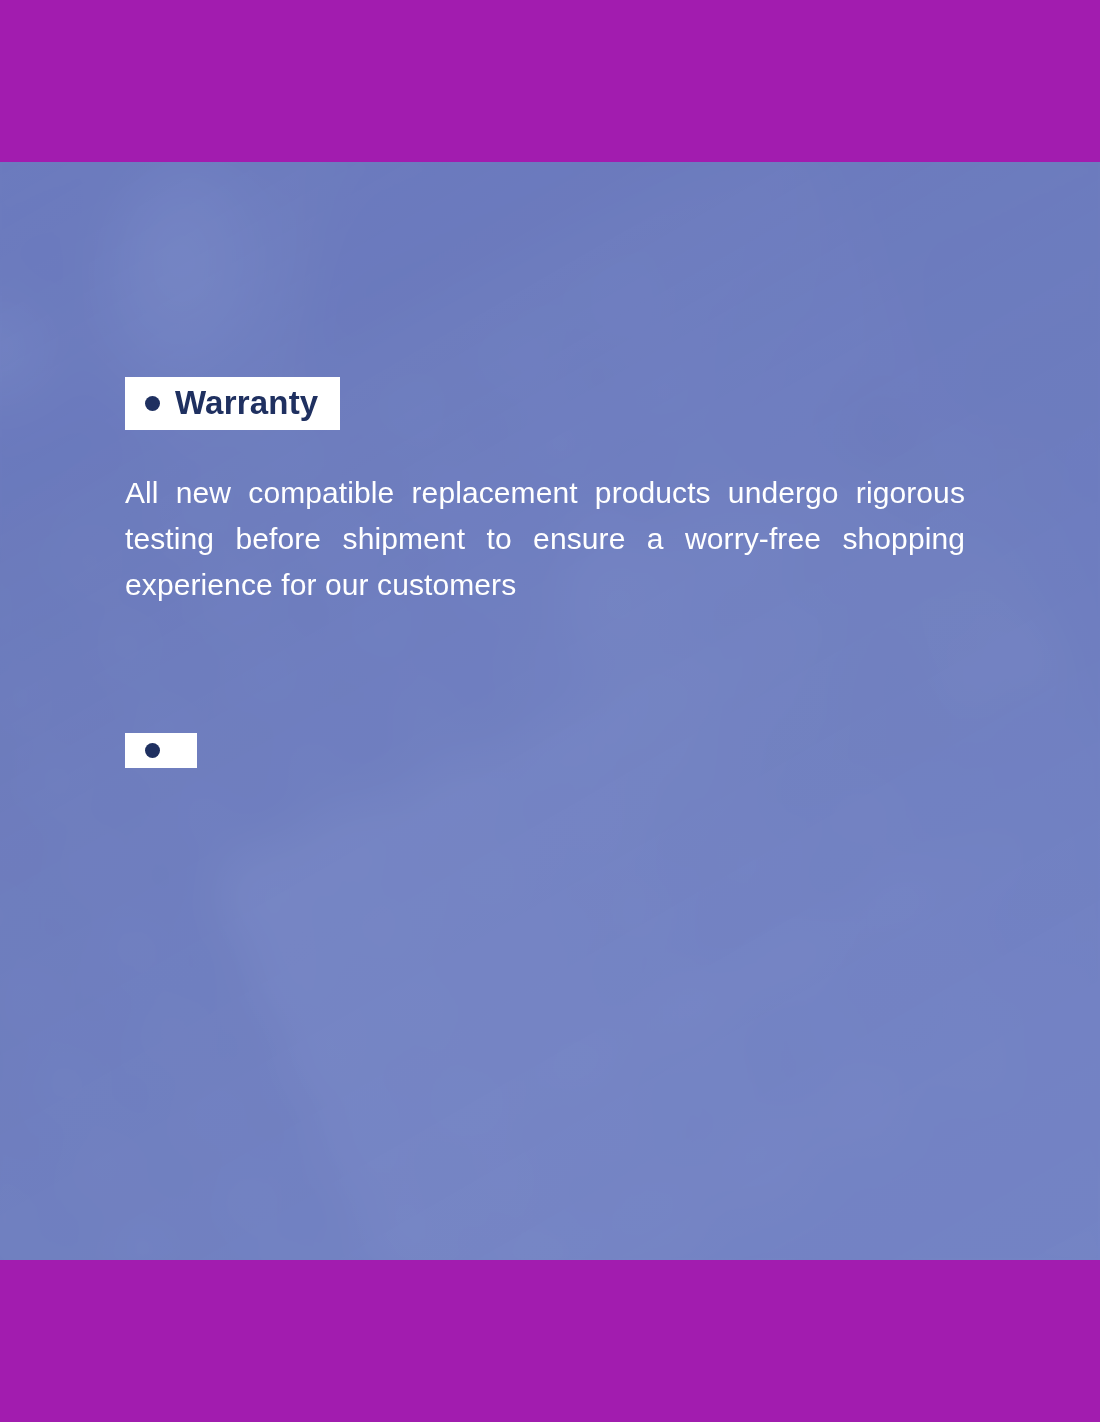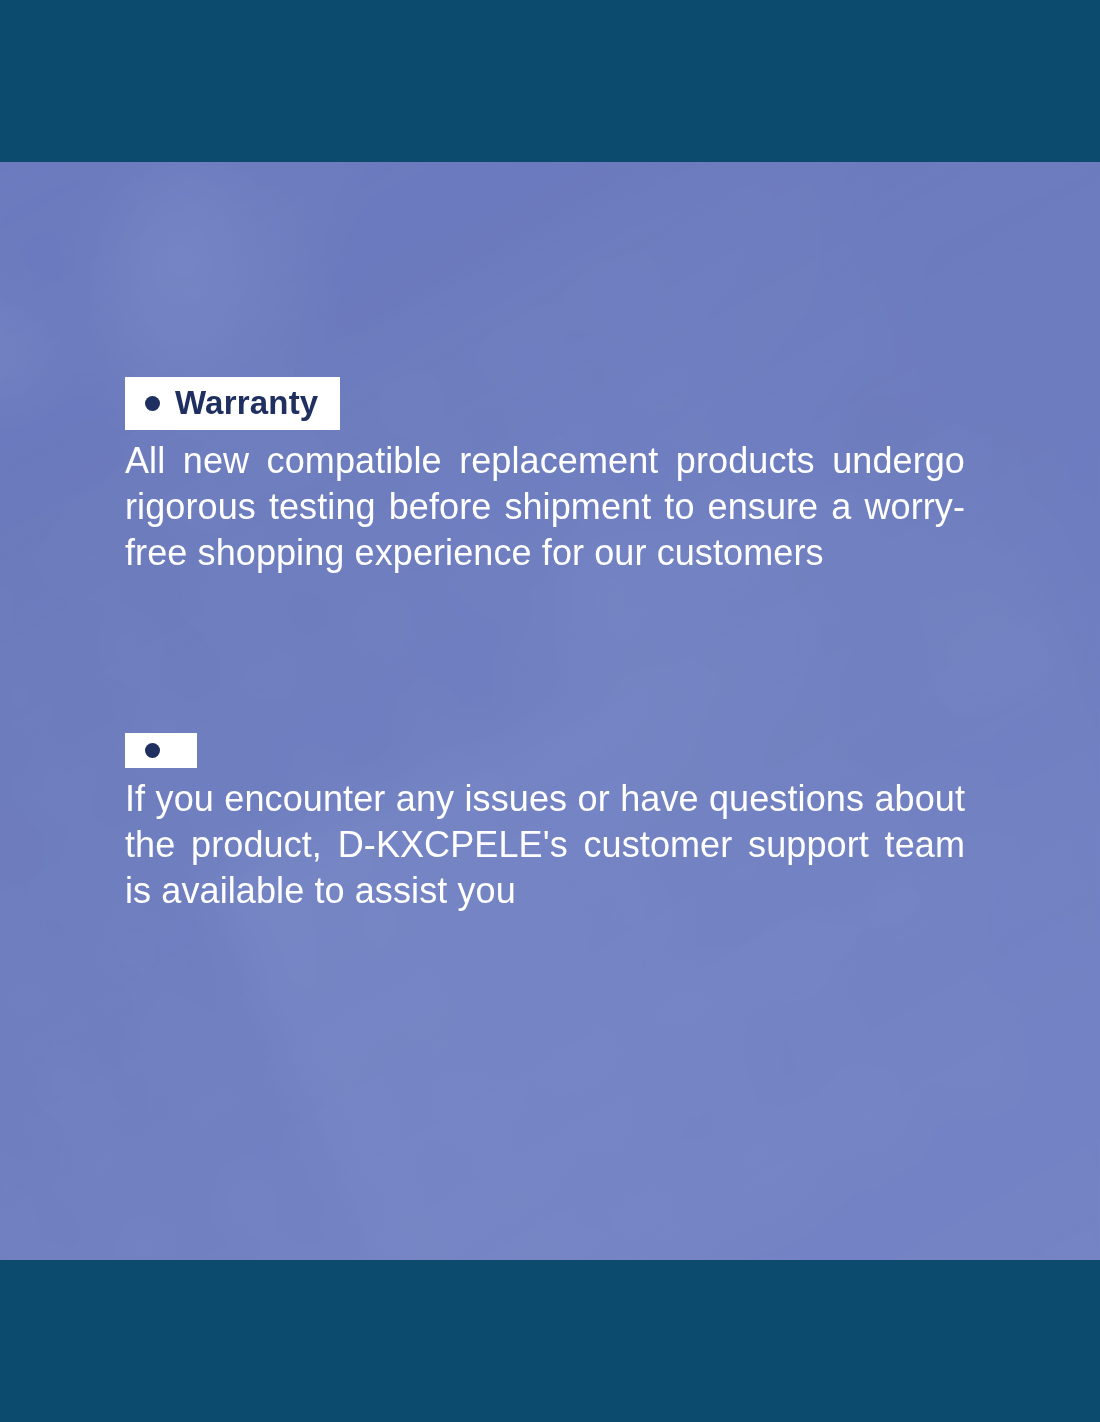--- a/index.html
+++ b/index.html
@@ -11,21 +11,21 @@
     width: 1100px;
     height: 1422px;
     font-family: "Liberation Sans", sans-serif;
     overflow: hidden;
   }
 
   .page {
     position: relative;
     width: 1100px;
     height: 1422px;
-    background: #0c4a6e;
+    background: #a21caf;
   }
 
   
   .banner {
     position: absolute;
     left: 0;
     top: 162px;
     width: 1100px;
     height: 1098px;
     overflow: hidden;
@@ -267,23 +267,23 @@
     font-family: "Liberation Sans", sans-serif;
     font-size: 33px;
     font-weight: bold;
     color: #1f3060;
     letter-spacing: 0.2px;
     line-height: 1.0;
     white-space: nowrap;
   }
 
   .body-text {
-    margin-top: 8px;
+    margin-top: 40px;
     font-family: "Liberation Sans", sans-serif;
-    font-size: 36px;
+    font-size: 30px;
     line-height: 46px;
     color: #ffffff;
     text-align: justify;
     width: 840px;
     letter-spacing: 0.1px;
   }
   .body-text.last-short { text-align: justify; }
 </style>
 </head>
 <body>
@@ -318,18 +318,17 @@
           <span class="bullet-dot"></span>
           <span class="heading-text">Warranty</span>
         </div>
         <div class="body-text">All new compatible replacement products undergo rigorous testing before shipment to ensure a worry-free shopping experience for our customers</div>
       </div>
 
       <div class="section section-support">
         <div class="heading-chip">
           <span class="bullet-dot"></span>
         </div>
-        <div class="body-text last-short">If you encounter any issues or have questions about the product, D-KXCPELE's customer support team is available to assist you</div>
       </div>
 
     </div>
   </div>
 </div>
 
 </body></html>

